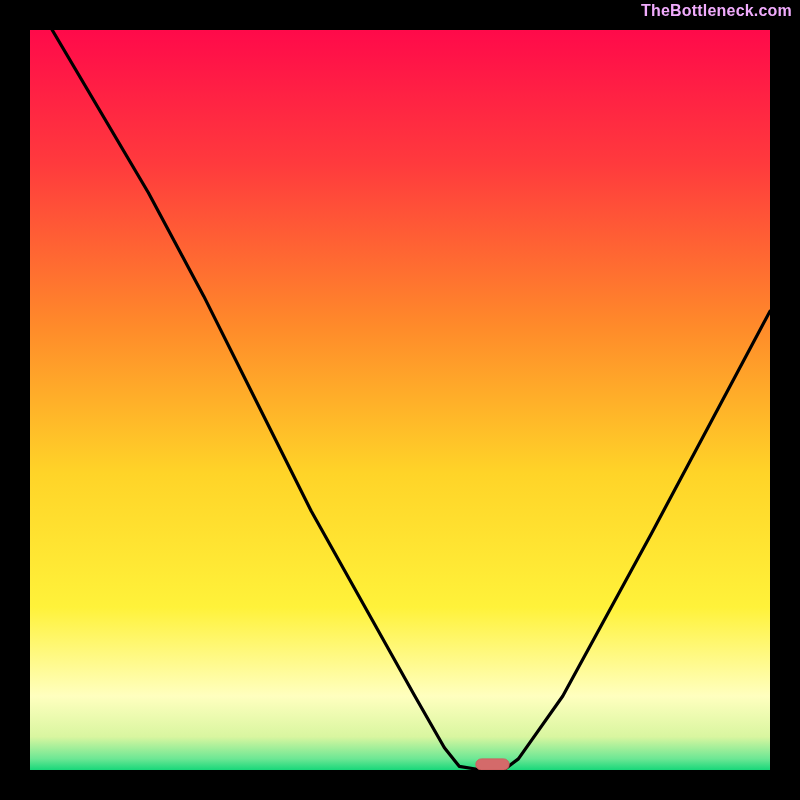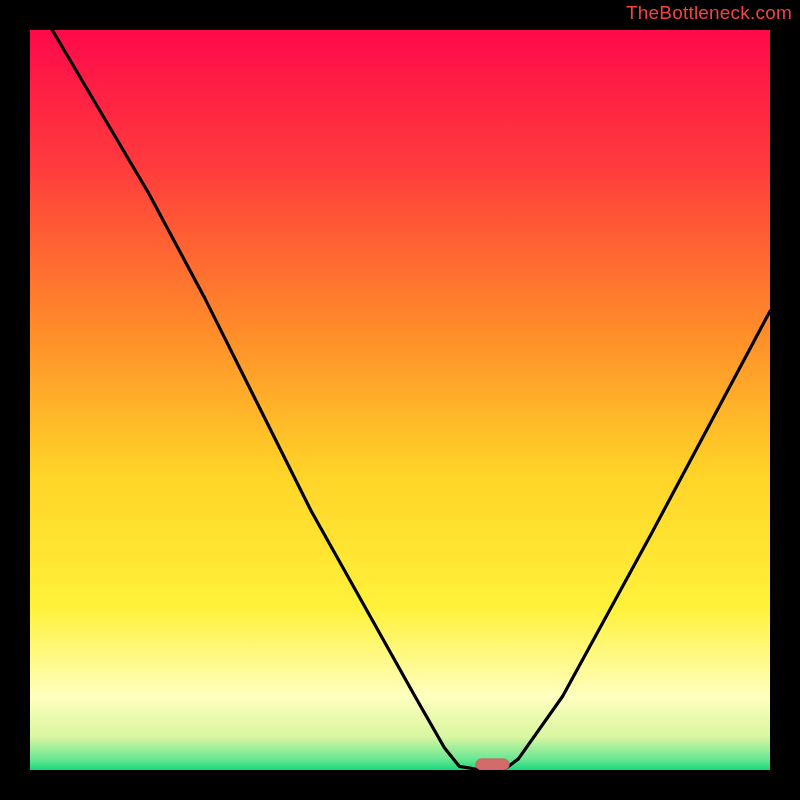--- a/index.html
+++ b/index.html
@@ -14,23 +14,23 @@
     position: relative;
     width: 800px;
     height: 800px;
     background: #000;
   }
   .watermark {
     position: absolute;
     top: 2px;
     right: 8px;
     font-family: Arial, Helvetica, sans-serif;
-    font-size: 19px;
-    font-weight: 400;
-    color: #ef4444;
+    font-size: 16px;
+    font-weight: 700;
+    color: #f0abfc;
     letter-spacing: 0.2px;
     user-select: none;
   }
   .plot-wrap {
     position: absolute;
     left: 30px;
     top: 30px;
     width: 740px;
     height: 740px;
   }

